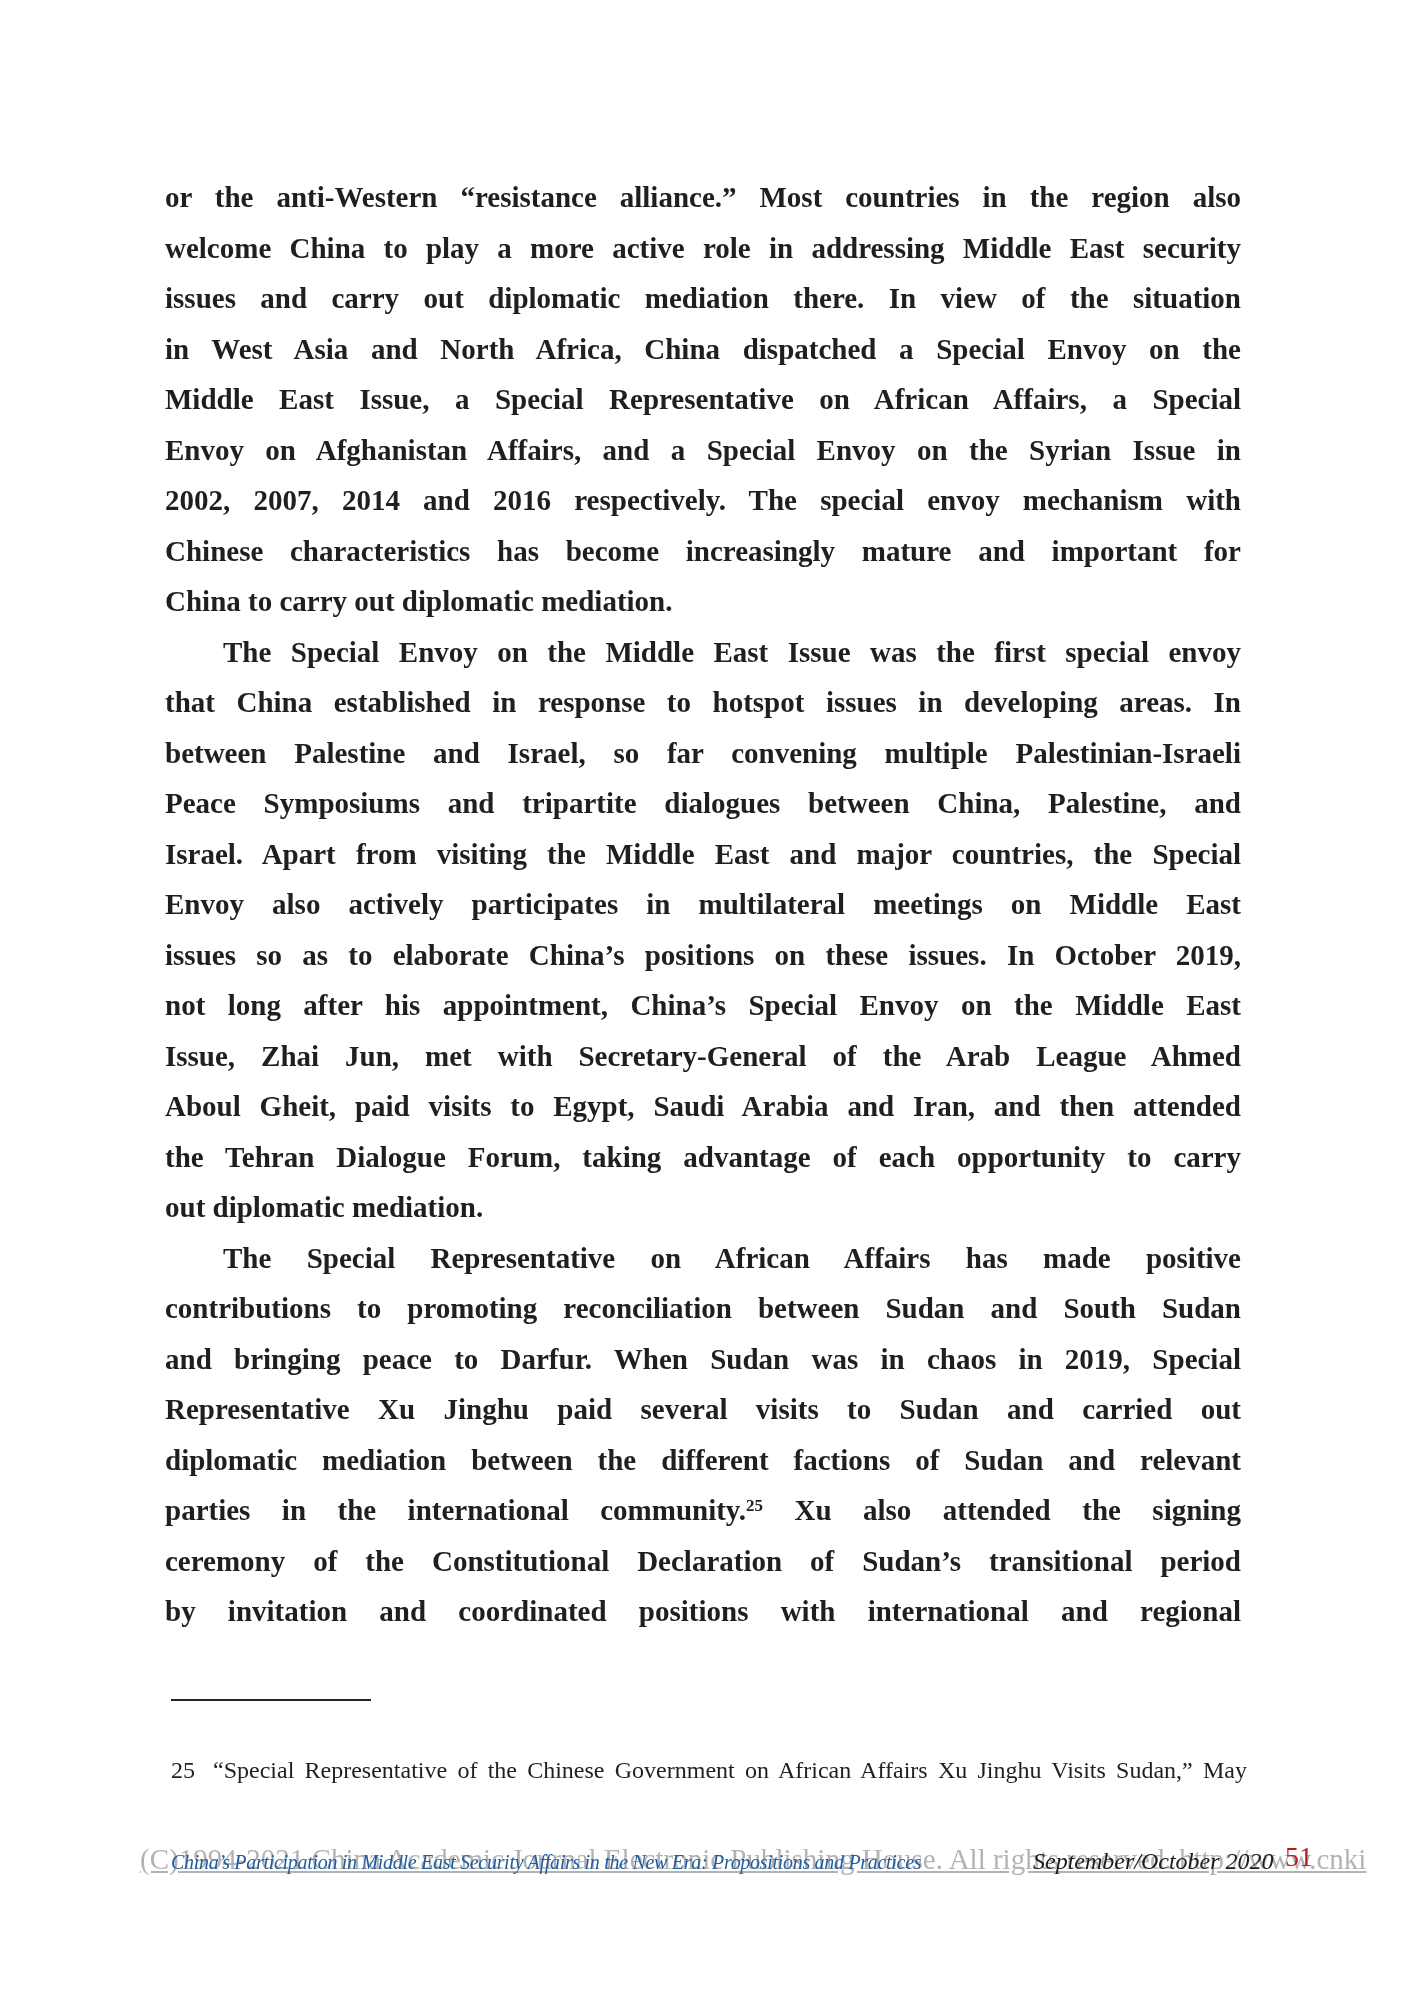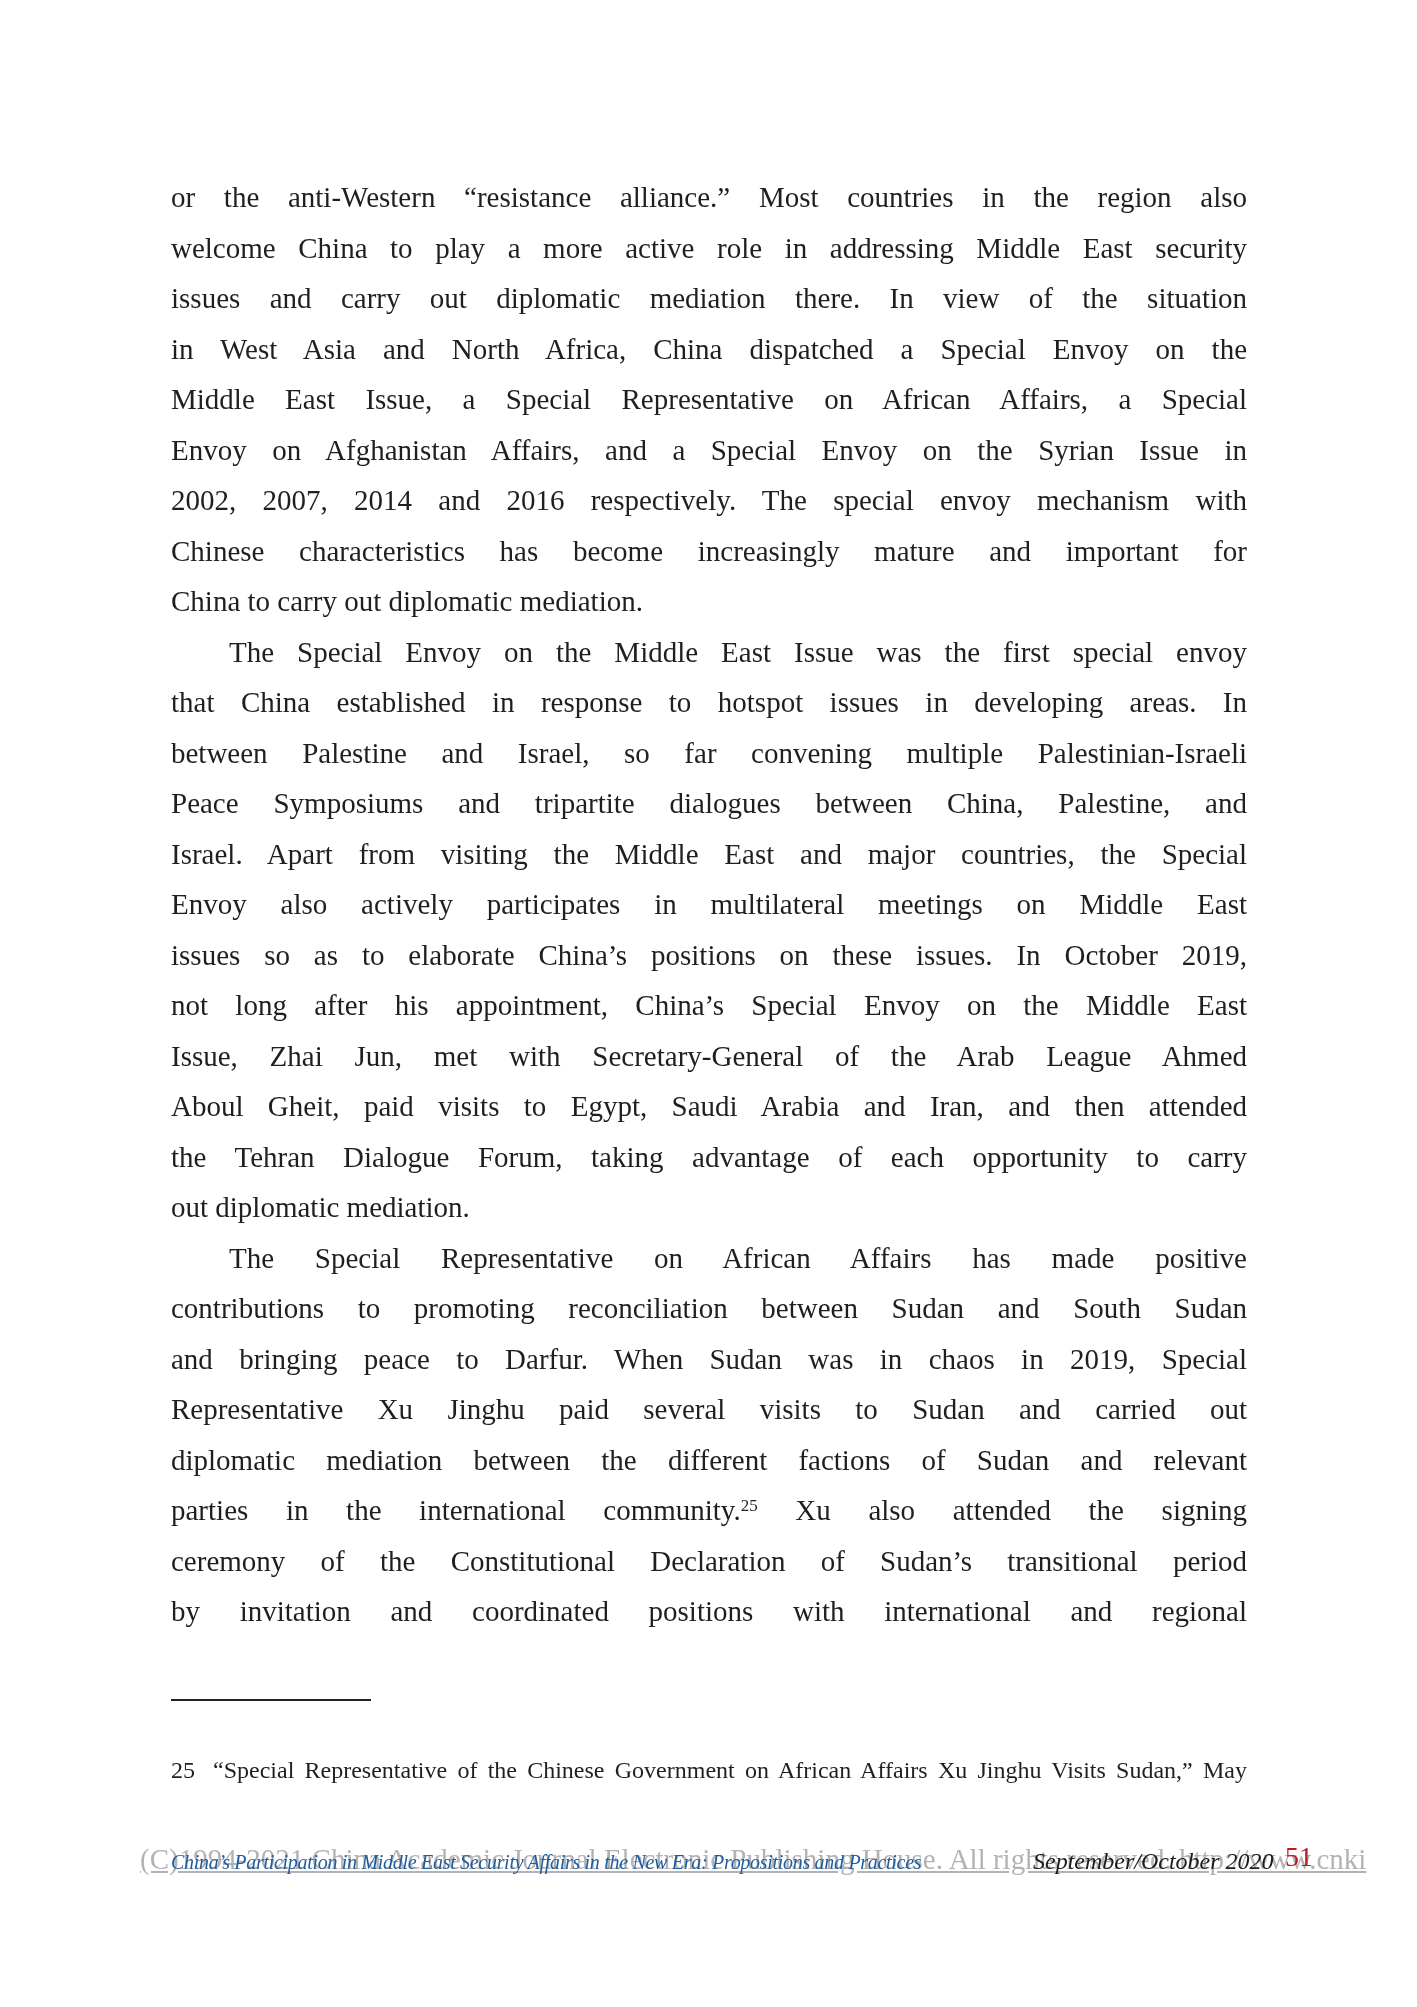--- a/index.html
+++ b/index.html
@@ -8,25 +8,26 @@
     width: 1417px;
     height: 2007px;
     background: #ffffff;
     overflow: hidden;
     font-family: "Liberation Serif", "DejaVu Serif", serif;
     color: #1f1f1f;
   }
   
   .body-text {
     position: absolute;
-    left: 171px;
+    left: 165px;
     top: 172px;
     width: 1076px;
     font-size: 29px;
     line-height: 50.5px;
+    font-weight: bold;
   }
   .line {
     text-align: justify;
     text-align-last: justify;
     -moz-text-align-last: justify;
     height: 50.5px;
     overflow: hidden;
   }
   .line.para-last { text-align-last: left; -moz-text-align-last: left; }
   .line.indent { text-indent: 58px; }

